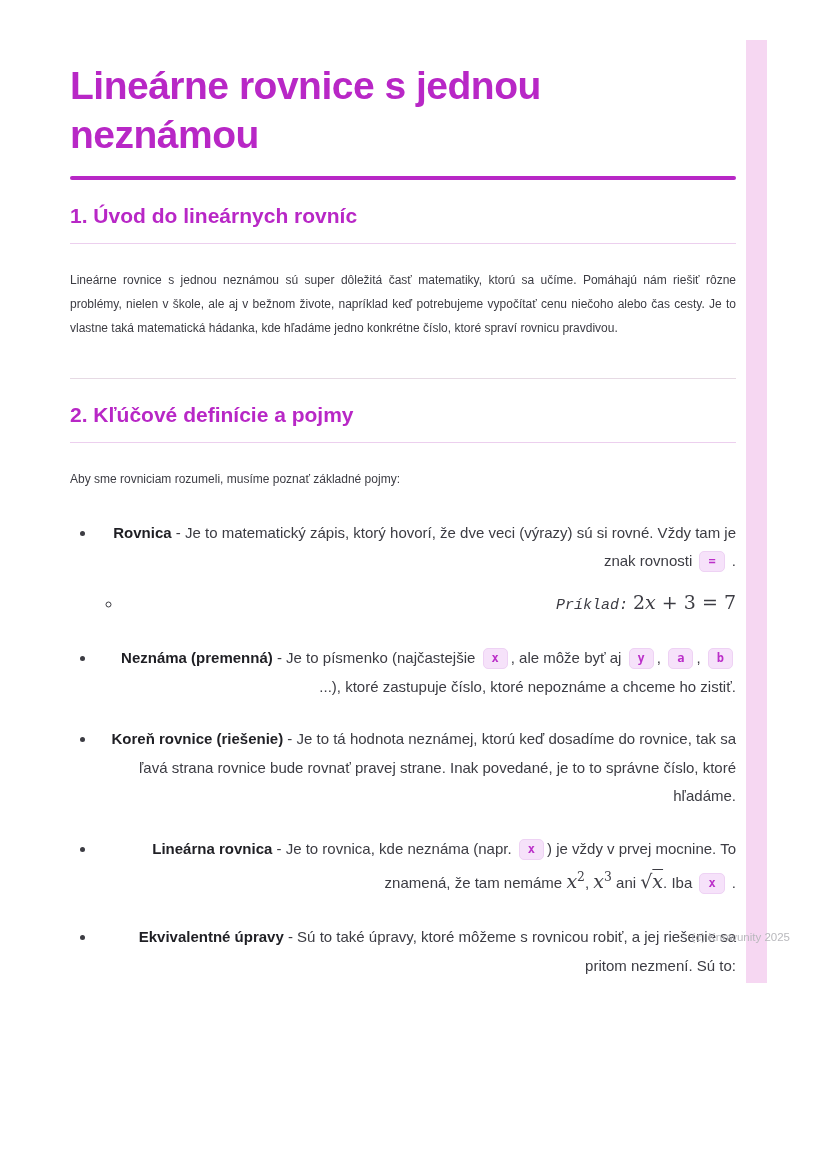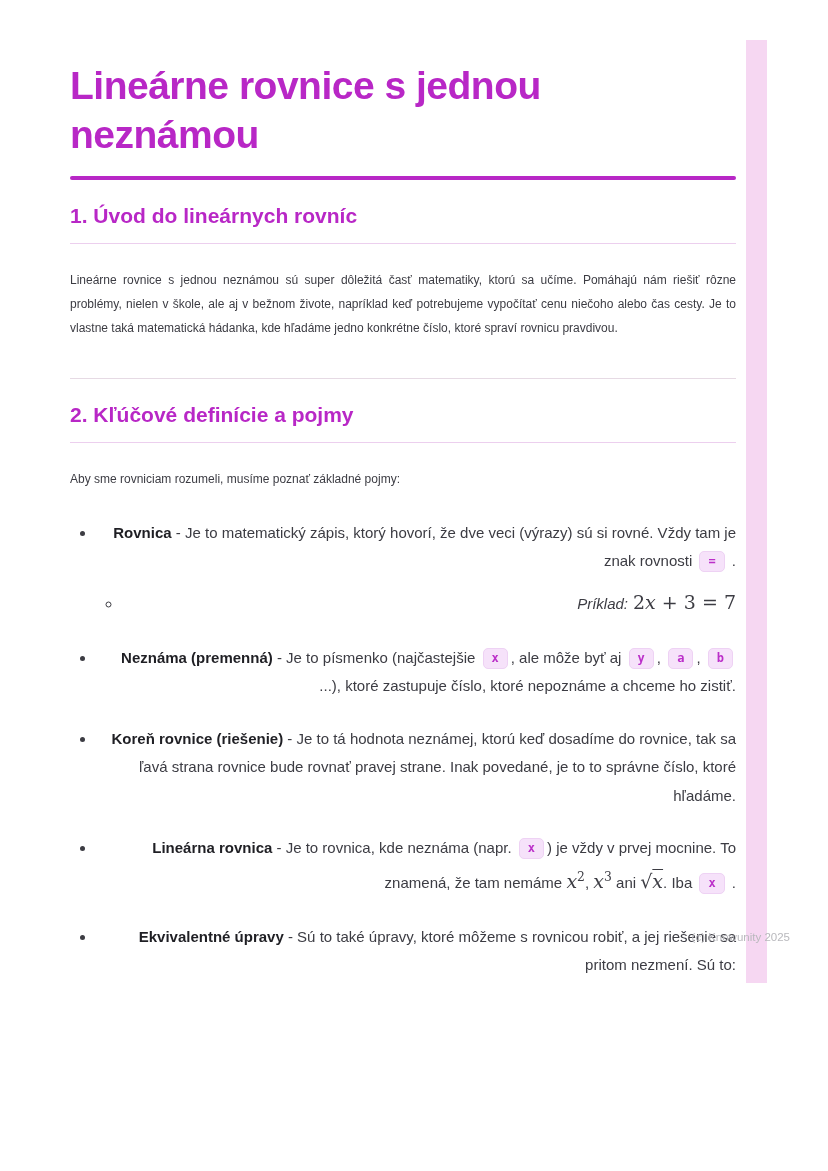--- a/index.html
+++ b/index.html
@@ -113,21 +113,21 @@
   }
   .math{
     font-family:"DejaVu Serif",serif;
     font-size:19px;
     color:var(--body-text);
   }
   .math i{font-style:italic;}
   .math sup{font-size:0.65em;vertical-align:super;line-height:0;}
   .math .ol{text-decoration:overline;}
   .math-gap{margin-left:5px;}
-  em.label{font-style:italic;}
+  em.label{font-style:italic;font-family:Liberation Mono, monospace;}
   .footer{
     position:absolute;
     right:38px;
     bottom:40px;
     font-size:11.5px;
     color:var(--footer-text);
     z-index:3;
   }
 </style>
 </head>

